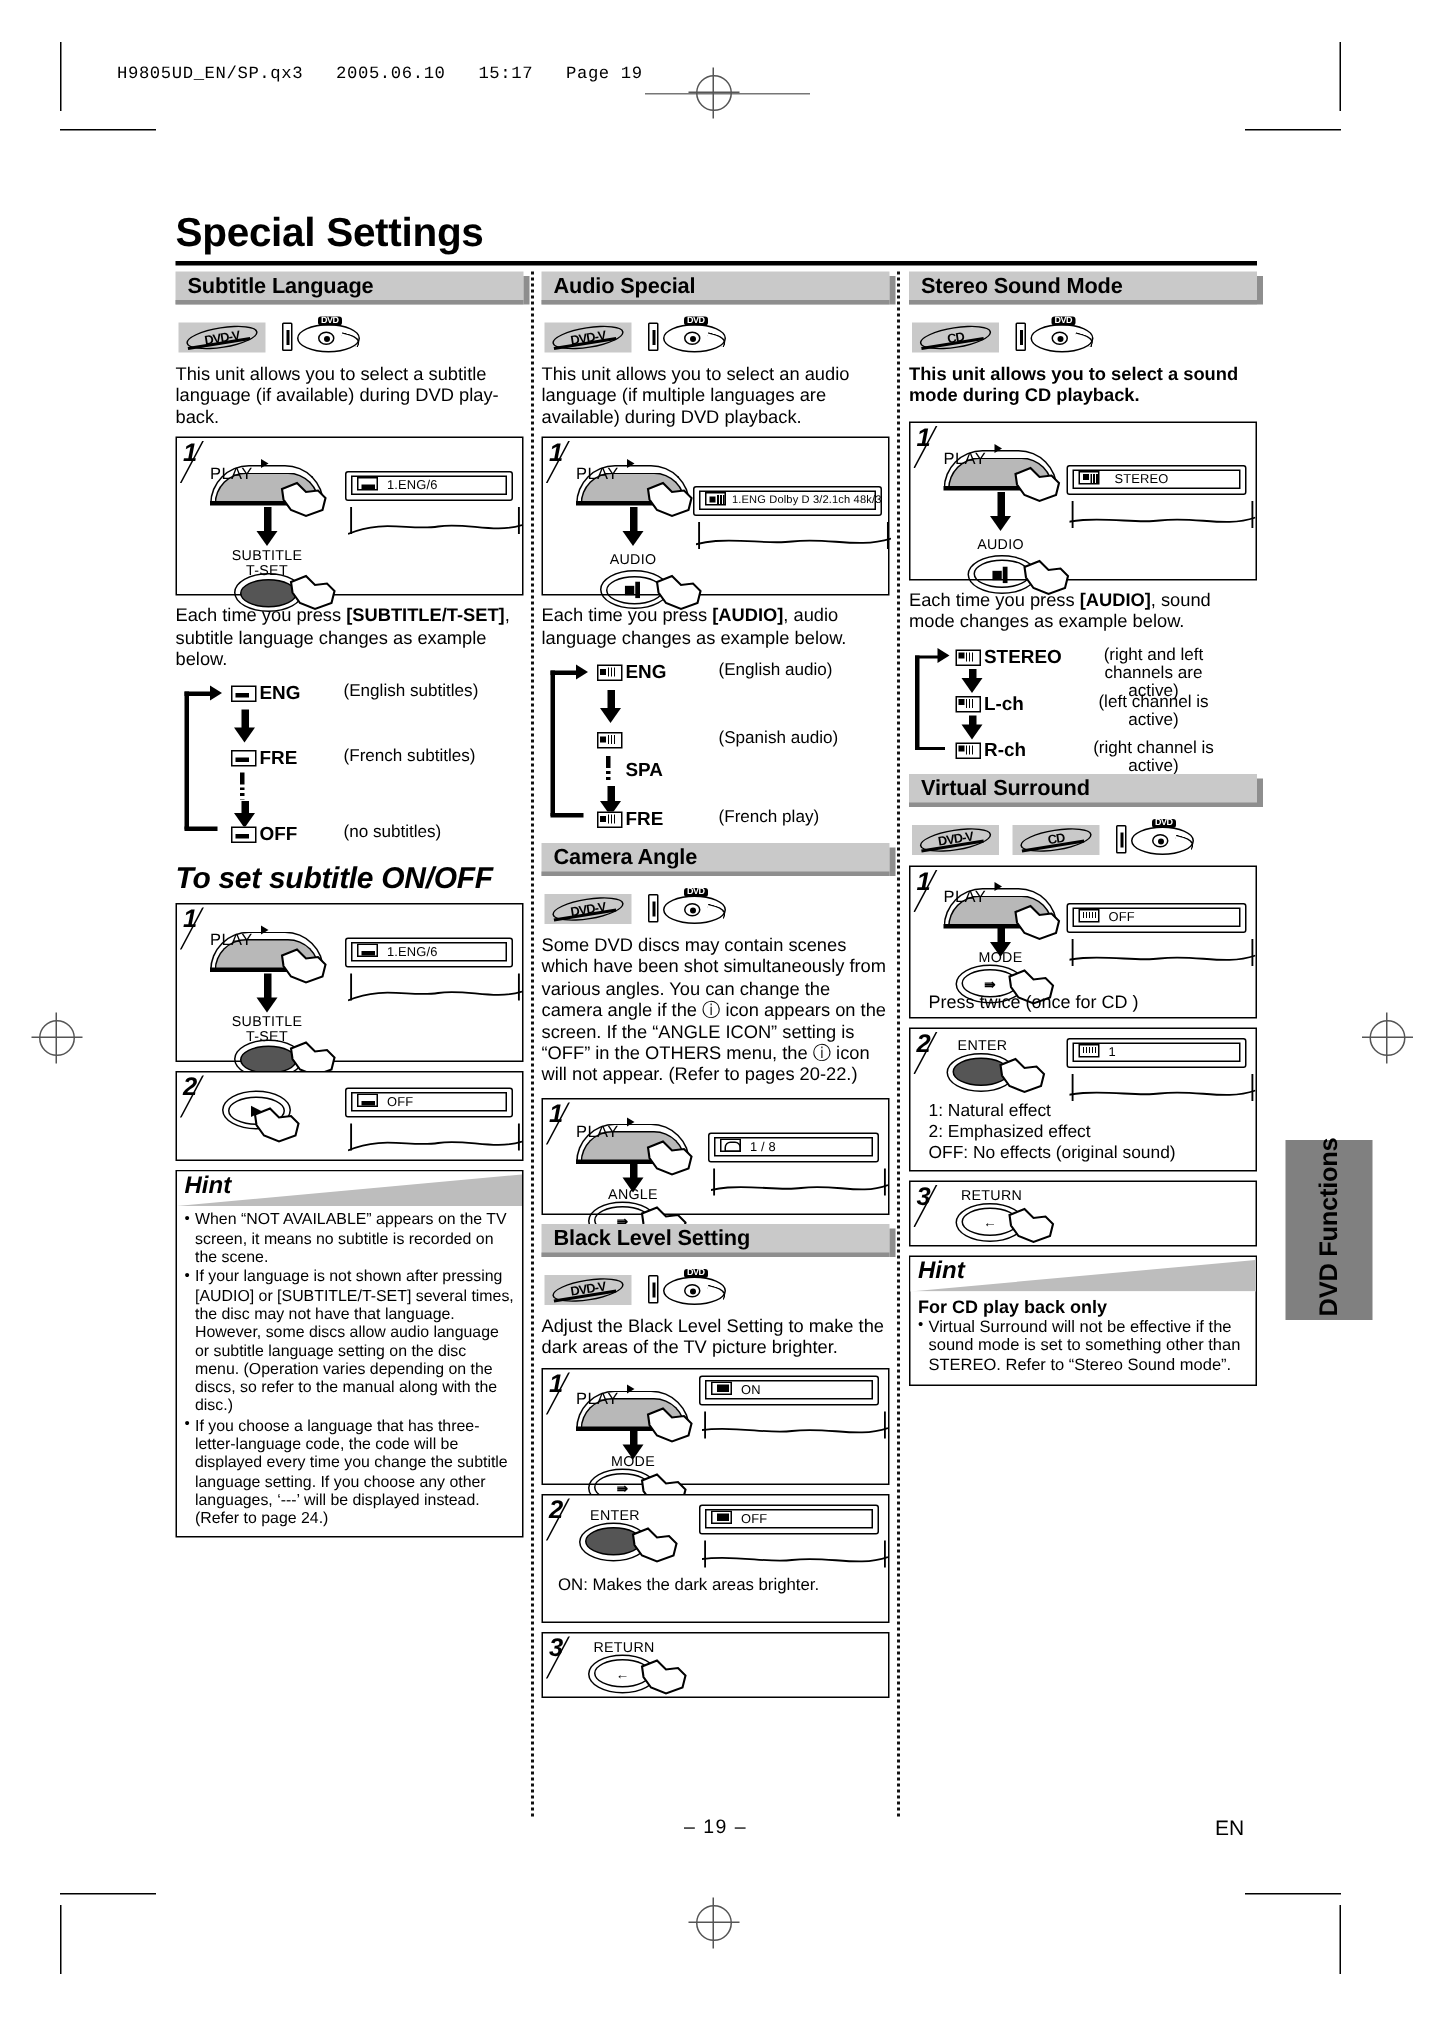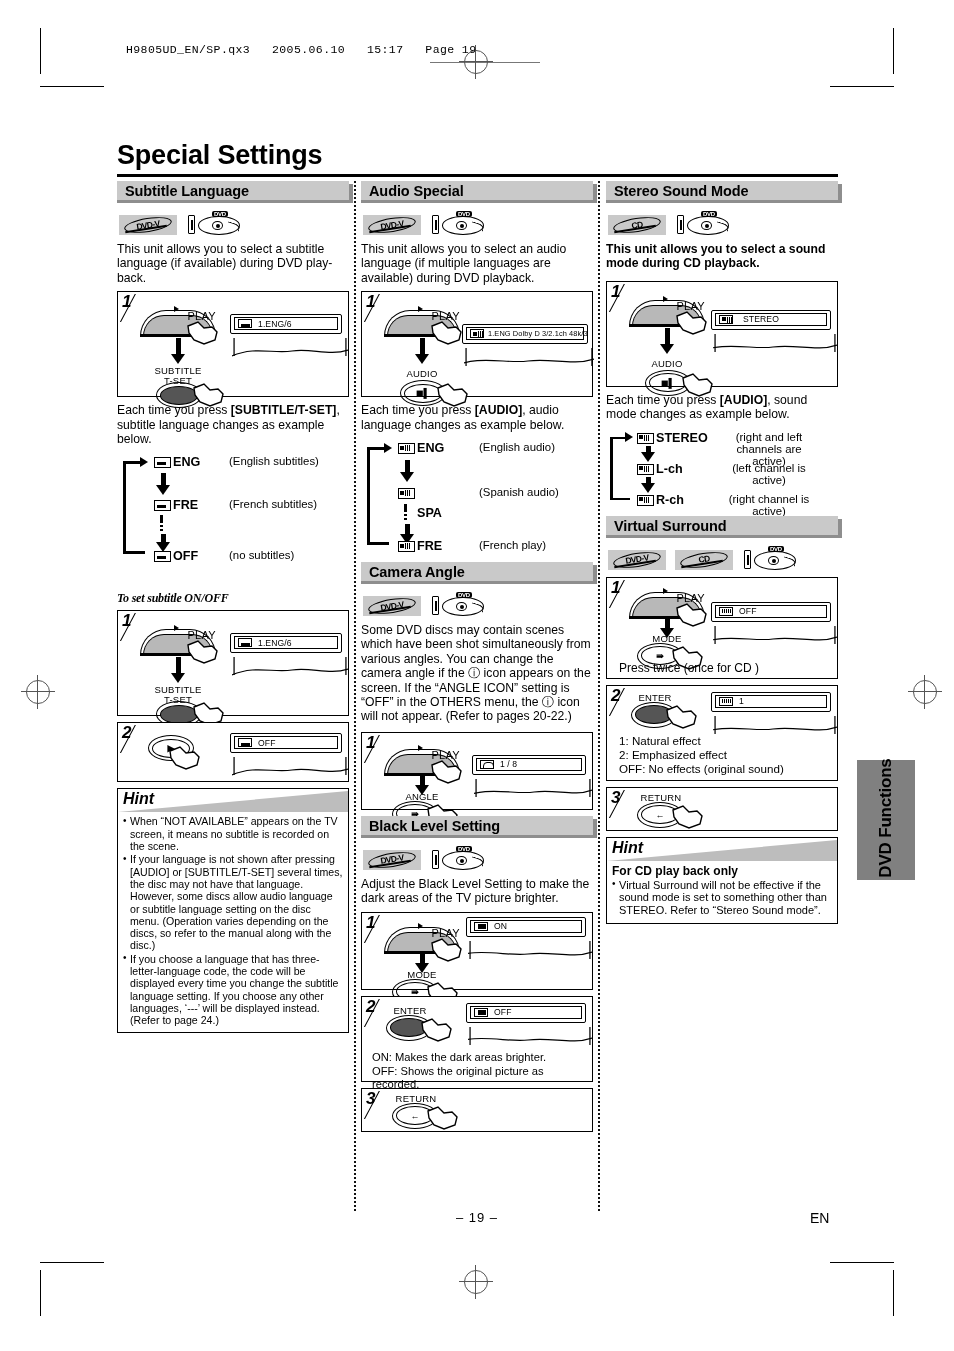--- a/index.html
+++ b/index.html
@@ -19,21 +19,21 @@
   .reg { position:absolute; width:34px; height:34px; }
   .reg::before, .reg::after { content:""; position:absolute; background:#555; }
   .reg::before { left:0; top:16px; width:34px; height:1px; }
   .reg::after { top:0; left:16px; height:34px; width:1px; }
   .reg-circle { position:absolute; left:5px; top:5px; width:24px; height:24px;
                 border:1px solid #555; border-radius:50%; }
 
   .header-slug {
     position:absolute; left:78px; top:43px;
     font-family:"Liberation Mono", monospace;
-    font-size:11.5px; letter-spacing:0.4px; white-space:pre;margin-left:48px;
+    font-size:11.5px; letter-spacing:0.4px; white-space:pre;
   }
 
   
   .page-title {
     position:absolute; left:117px; top:140px;
     font-size:27px; font-weight:bold; letter-spacing:-0.2px;
   }
   .title-rule {
     position:absolute; left:117px; top:174px; width:721px; height:3px; background:#000;
   }
@@ -145,21 +145,21 @@
     border-radius:35px 35px 0 0; background:#b8b8b8;
   }
   .play-arc .bar {
     position:absolute; left:0px; top:28px; width:76px; height:3px; background:#000;
   }
   .play-arc .ptri {
     position:absolute; left:34px; top:0px; width:0; height:0;
     border-left:5px solid #000; border-top:3.5px solid transparent; border-bottom:3.5px solid transparent;
   }
   .play-arc .ptxt {
-    position:absolute; left:0; top:4px; width:76px; text-align:right;
+    position:absolute; left:0; top:4px; width:76px; text-align:left;
     font-size:11px; letter-spacing:0.3px;
   }
 
   
   .darrow { position:absolute; width:10px; }
   .darrow .sh { position:absolute; left:3px; top:0; width:5px; height:100%; background:#000; }
   .darrow .hd {
     position:absolute; left:-2px; bottom:-8px; width:0; height:0;
     border-left:7px solid transparent; border-right:7px solid transparent; border-top:10px solid #000;
   }
@@ -188,21 +188,21 @@
   .hand svg { width:34px; height:26px; }
 
   
   .osd { position:absolute; }
   .osd .screen {
     position:absolute; left:0; top:0; width:100%; height:20px;
     border:1.4px solid #000; background:#fff; border-radius:2px;
   }
   .osd .field {
     position:absolute; left:4px; top:3px; right:4px; height:13px;
-    border:1.1px solid #000; display:flex; align-items:center; padding-left:3px; gap:6px;
+    border:1.1px solid #000; display:flex; padding-left:3px; gap:6px;
   }
   .osd .txt { font-size:8.6px; letter-spacing:0.1px; white-space:nowrap; }
   .osd .wave {
     position:absolute; left:2px; top:18px; right:-6px; height:26px;
   }
   .osd .wave svg { width:100%; height:26px; }
 
   
   .oicon { display:inline-block; width:14px; height:9px; border:1.2px solid #000; position:relative; background:#fff; flex:0 0 auto;}
   .oicon.sub::after { content:""; position:absolute; left:2px; top:4px; width:9px; height:2.5px; background:#000;}
@@ -221,21 +221,21 @@
   
   .cycle { position:relative; margin:4px 0 4px 0; }
   .cycle-row { position:relative; display:flex; align-items:flex-start; }
   .cyc-ico { width:22px; flex:0 0 22px; display:flex; justify-content:center; padding-top:2px; }
   .cyc-ico .oicon { width:17px; height:11px; }
   .cyc-name { font-size:12.6px; font-weight:bold; flex:0 0 auto; }
   .cyc-desc { font-size:11.4px; line-height:12.4px;text-align:center; }
   .loopbar { position:absolute; background:#000; }
 
   
-  .subhead-it { font-size:12px; font-weight:bold; font-style:italic; margin:24px 0 4px 0; letter-spacing:-0.2px;font-family:Liberation Serif, serif; }
+  .subhead-it { font-size:20px; font-weight:bold; font-style:italic; margin:8px 0 4px 0; letter-spacing:-0.2px; }
 
   
   .hintbox { border:1.4px solid #000; background:#fff; margin-top:4px; }
   .hint-bar { position:relative; height:23px; background:#fff; overflow:hidden; }
   .hint-bar .wedge {
     position:absolute; left:0; top:0; width:100%; height:23px;
   }
   .hint-bar .wedge svg { width:100%; height:23px; display:block; }
   .hint-bar span {
     position:absolute; left:5px; top:1px; font-size:16px; font-weight:bold; font-style:italic;
@@ -765,21 +765,20 @@
         <div class="field">
           <span class="oicon black"></span>
           <span class="txt">OFF</span>
         </div>
         <div class="wave"><svg viewBox="0 0 120 26" preserveAspectRatio="none">
           <path d="M2 24 L2 6 M118 24 L118 6" stroke="#000" stroke-width="1.2" fill="none"></path>
           <path d="M-26 26 C8 10, 36 22, 58 19 C82 16, 100 24, 120 17" stroke="#000" stroke-width="1.2" fill="none"></path>
         </svg></div>
       </div>
       <div class="note-line" style="position:absolute; left:10px; top:54px;">ON: Makes the dark areas brighter.</div>
-      <div class="note-line" style="position:absolute; left:10px; top:68px;">OFF: Shows the original picture as recorded.</div>
     </div>
 
     <div class="stepbox" style="height:44px;">
       <div class="stepslash"></div>
       <div class="stepnum">3</div>
       <div class="btnlabel" style="left:26px; top:4px; width:56px;">RETURN</div>
       <div class="rbtn" style="left:30px; top:14px;">
         <div class="o1"></div>
           <div class="o2"></div>
           <div class="gly">←</div>

